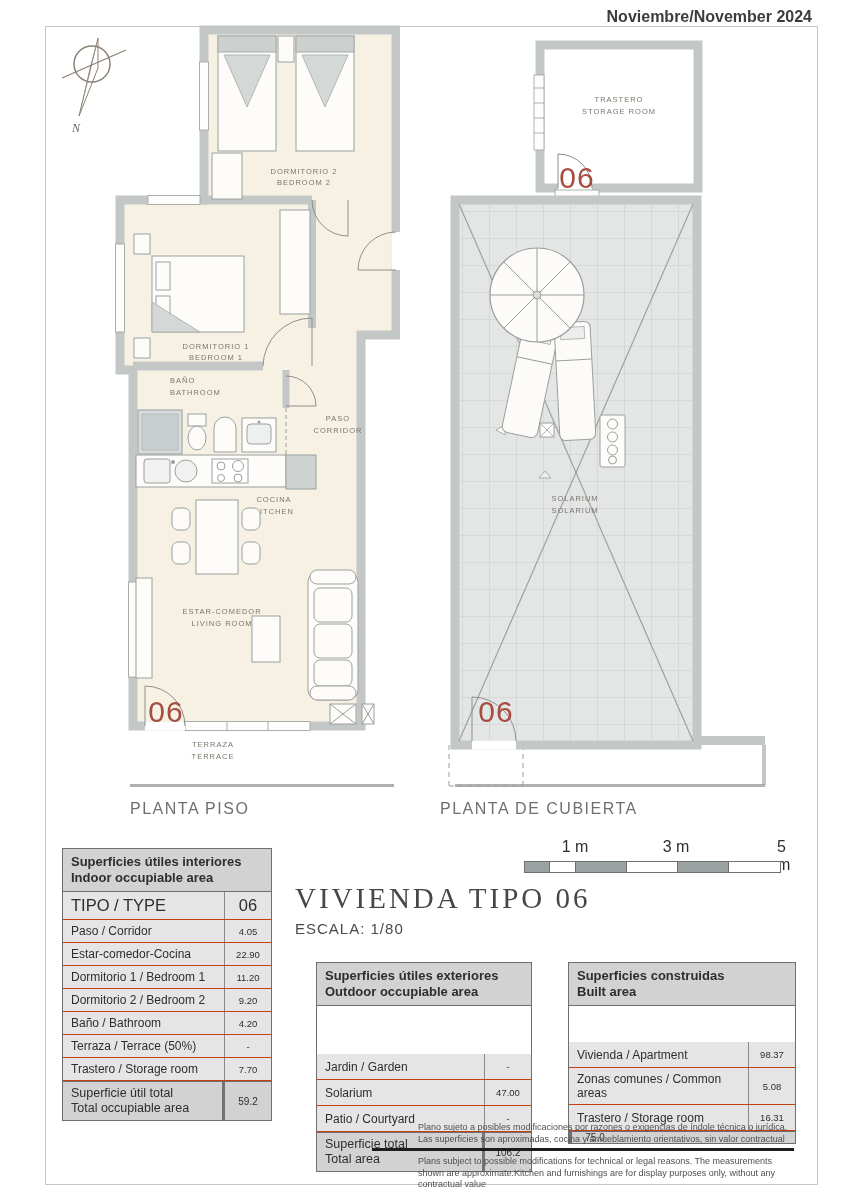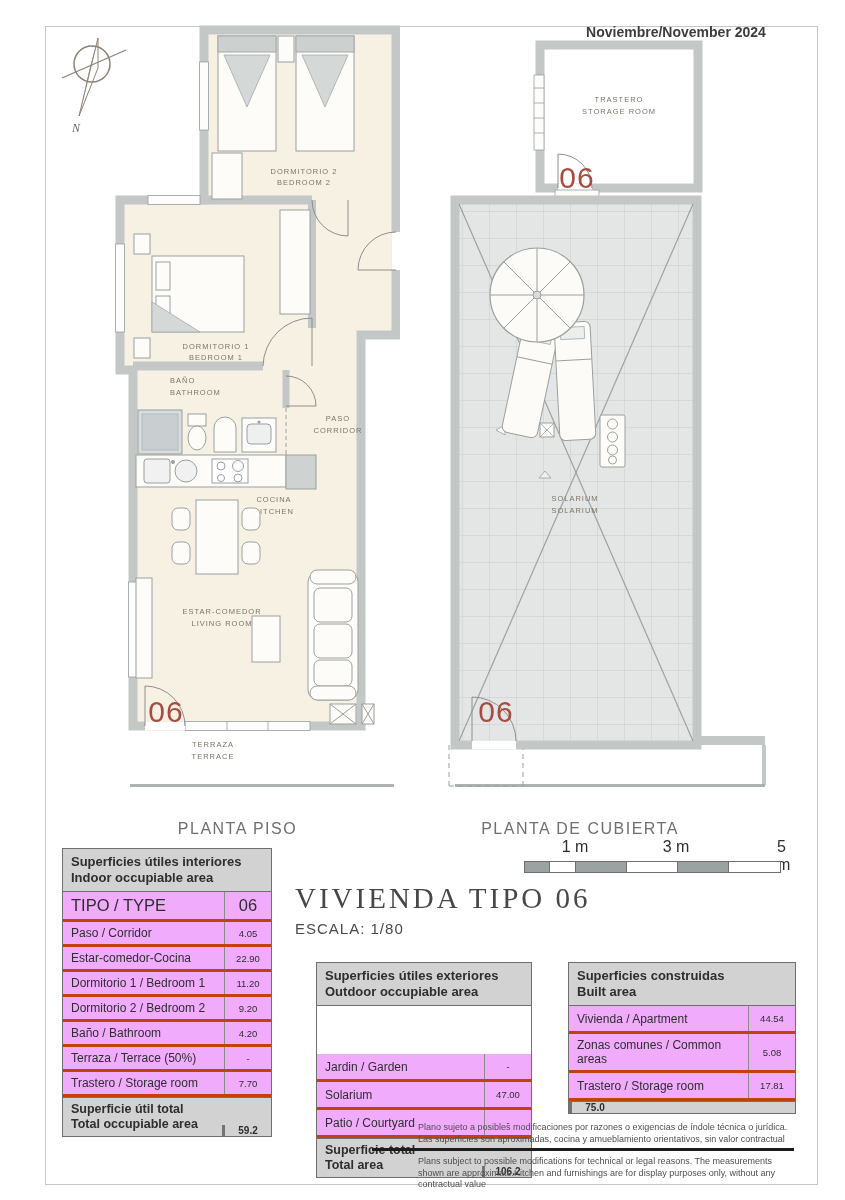--- a/index.html
+++ b/index.html
@@ -1,43 +1,43 @@
 <!DOCTYPE html>
 <html><head>
 <meta charset="utf-8">
 <style>
   html,body{margin:0;padding:0;background:#fff;}
   body{width:845px;height:1200px;position:relative;font-family:"Liberation Sans",sans-serif;overflow:hidden;}
   .abs{position:absolute;}
   #frame{left:45px;top:26px;width:771px;height:1157px;border:1px solid #c6c6c6;}
-  #date{left:540px;top:24px;width:272px;text-align:center;font-size:14px;font-weight:bold;color:#3c3c3c;}
-  .plan-caption{font-size:16px;color:#6f6f6f;letter-spacing:1.5px;text-align:center;margin-top:20px;}
+  #date{left:540px;top:8px;width:272px;text-align:right;font-size:16px;font-weight:bold;color:#3c3c3c;}
+  .plan-caption{font-size:16px;color:#6f6f6f;letter-spacing:1.5px;}
   #caption-floor{left:130px;top:800px;width:215px;}
   #caption-roof{left:440px;top:800px;width:280px;}
   
   #title-block{left:295px;top:882px;width:320px;text-align:left;}
   #main-title{font-family:"Liberation Serif",serif;font-size:29px;letter-spacing:3px;color:#474747;}
   #scale-note{font-size:15px;color:#4a4a4a;letter-spacing:1px;margin-top:5px;}
   
   #scalebar{left:524px;top:838px;width:280px;height:36px;}
   .sb-label{position:absolute;top:0;transform:translateX(-50%);font-size:16px;color:#2e2e2e;}
   #sb-bar{position:absolute;left:0;top:23px;width:255px;height:10px;border:1px solid #6f6f6f;display:flex;}
   .sb-seg{height:100%;border-right:1px solid #6f6f6f;box-sizing:border-box;}
   .sb-seg:last-child{border-right:none;}
   .sb-g{background:#9aa2a2;} .sb-w{background:#ffffff;}
   
   .tbl{position:absolute;border:1px solid #6f6f6f;background:#fff;color:#2e2e2e;}
   .tbl-head{background:#d2d2d2;padding:5px 8px;font-weight:bold;font-size:13px;line-height:16px;border-bottom:1px solid #6f6f6f;}
-  .tbl-row{display:flex;border-bottom:3px solid #c2410c;background:#f0abfc;align-items:stretch;}
+  .tbl-row{display:flex;border-bottom:1px solid #c2410c;background:#e5e5e5;align-items:stretch;}
   .tbl-row:last-of-type{border-bottom:none;}
   .tbl-row .lbl{flex:1;padding:4px 8px;font-size:12px;display:flex;align-items:center;}
   .tbl-row .val{width:46px;border-left:1px solid #8a8a8a;display:flex;align-items:center;justify-content:center;font-size:9.5px;}
   .tbl-row.tipo .lbl{font-size:16.5px;padding:4px 8px;}
   .tbl-row.tipo .val{font-size:16.5px;}
-  .tbl-foot{display:flex;background:#d2d2d2;font-weight:bold;border-top:1px solid #6f6f6f;align-items:flex-end;}
+  .tbl-foot{display:flex;background:#d2d2d2;font-weight:normal;border-top:1px solid #6f6f6f;}
   .tbl-foot .lbl{flex:1;padding:4px 8px;font-size:12.5px;line-height:15px;}
   .tbl-foot .val{width:46px;border-left:3px solid #737373;display:flex;align-items:center;justify-content:center;font-size:10px;}
   #tbl-interior{left:62px;top:848px;width:208px;}
   #tbl-exterior{left:316px;top:962px;width:214px;}
   #tbl-built{left:568px;top:962px;width:226px;}
   
   .disc{font-size:9px;line-height:11.5px;color:#4f4f4f;}
   #disc-es{left:418px;top:1122px;width:376px;}
   #disc-line{left:372px;top:1148px;width:422px;height:3px;background:#1c1c1c;}
   #disc-en{left:418px;top:1156px;width:376px;}
@@ -336,31 +336,31 @@
     <span class="lbl"><span>Superficie total</span><br><span>Total area</span></span>
     <span class="val">106.2</span>
   </div>
 </div>
 
 <div class="tbl" id="tbl-built">
   <div class="tbl-head">
     <div>Superficies construidas</div>
     <div>Built area</div>
   </div>
-  <div class="tbl-row" style="min-height:25px;">
+  <div class="tbl-row" style="min-height:25px;margin-top:36px;">
       <span class="lbl">Vivienda / Apartment</span>
-      <span class="val">44.54</span>
+      <span class="val">98.37</span>
     </div>
   <div class="tbl-row" style="min-height:25px;">
       <span class="lbl">Zonas comunes / Common areas</span>
       <span class="val">5.08</span>
     </div>
   <div class="tbl-row" style="min-height:25px;">
       <span class="lbl">Trastero / Storage room</span>
-      <span class="val">17.81</span>
+      <span class="val">16.31</span>
     </div>
   <div class="tbl-foot">
     <span class="val">75.0</span>
   </div>
 </div>
 
 <div class="abs disc" id="disc-es">Plano sujeto a posibles modificaciones por razones o exigencias de índole técnica o jurídica. Las superficies son aproximadas, cocina y amueblamiento  orientativos, sin valor contractual</div>
 <div class="abs" id="disc-line"></div>
 <div class="abs disc" id="disc-en">Plans subject to possible modifications for technical or legal reasons. The measurements shown are approximate.Kitchen and furnishings are for display purposes only, without any contractual value</div>
 

